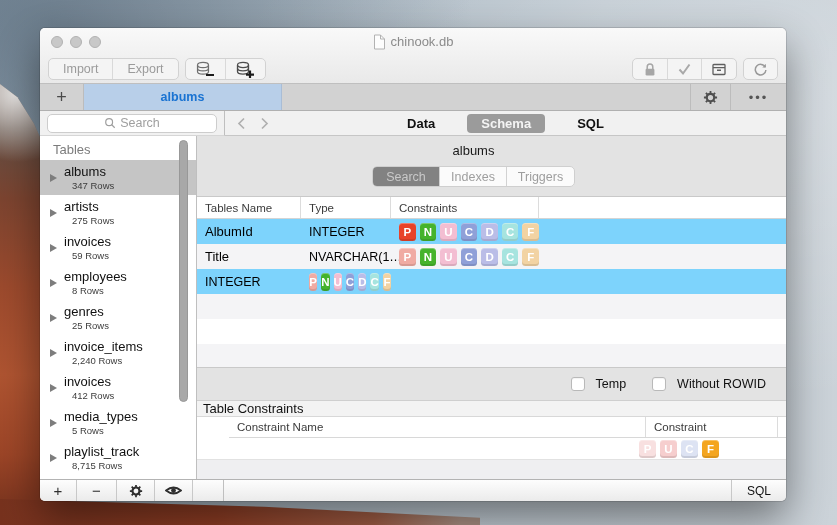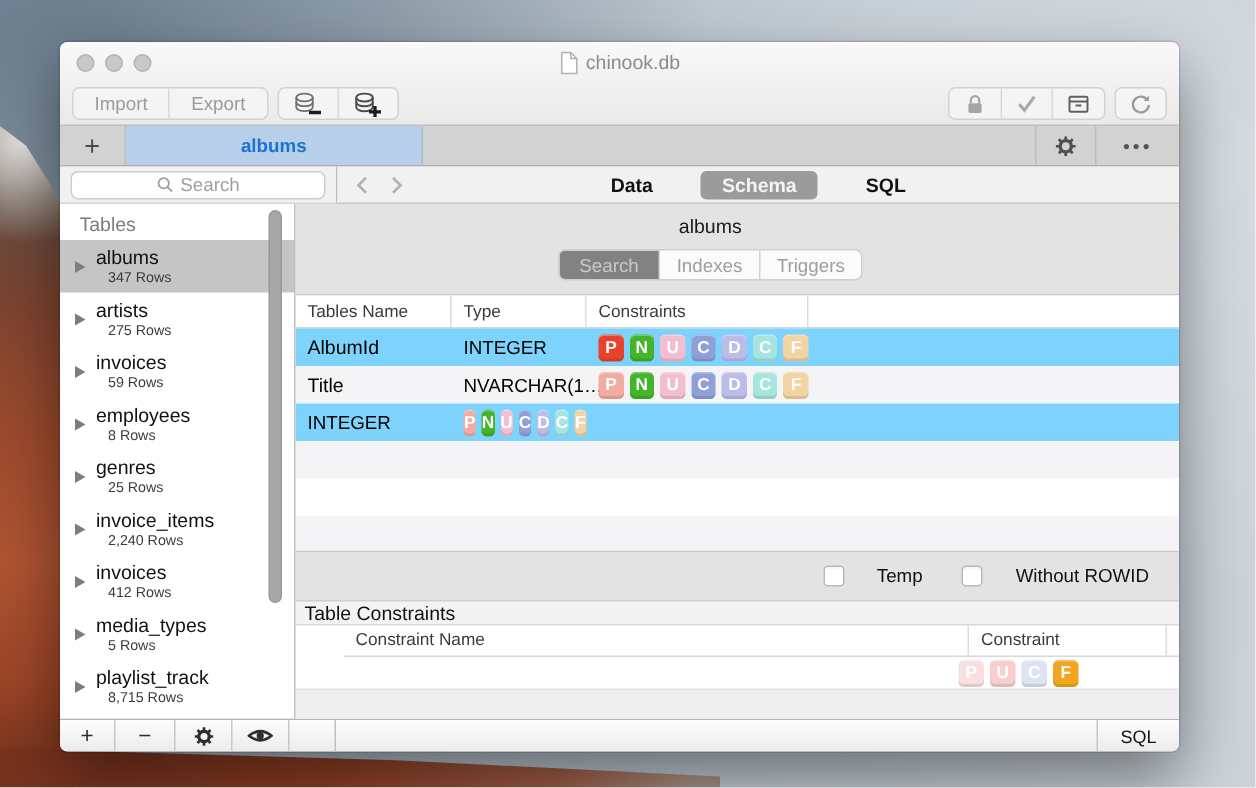--- a/index.html
+++ b/index.html
@@ -113,21 +113,21 @@
   .trow .ctype { font-size:12.5px; }
   .cbadges { gap:4px; padding-left:8px; }
   .badge { width:17px; height:18px; border-radius:3.5px; display:inline-flex; align-items:center;
     justify-content:center; font-size:11.5px; font-weight:bold; color:#fff;
     box-shadow:inset 0 -2px 0 rgba(0,0,0,.10), inset 0 1px 0 rgba(255,255,255,.3); }
   .fill-row { height:25px; } .fill-alt { background:#f4f4f6; } .fill-white { background:#fff; }
   .fill-last { height:23px; }
 
   .options-row { height:32px; display:flex; align-items:center; justify-content:flex-end;
     gap:26px; padding-right:20px; background:#e3e3e3; }
-  .opt { display:flex; align-items:center; gap:22px; }
+  .opt { display:flex; align-items:center; gap:11px; }
   .checkbox { width:14px; height:14px; background:#fff; border:1px solid #b9b9b9; border-radius:3px;
     box-shadow:inset 0 1px 1px rgba(0,0,0,.05); }
   .opt-label { font-size:12.5px; color:#111; }
 
   .tc-label-row { height:16px; background:#f3f3f3; border-top:1px solid #cfcfcf;
     display:flex; align-items:center; padding-left:6px; font-size:13px; color:#111; }
   .tc-table { background:#fff; border-top:1px solid #d8d8d8; }
   .tc-head { display:grid; grid-template-columns:416px 132px 1fr; height:21px;
     border-bottom:1px solid #d8d8d8;margin-left:32px; }
   .tc-head .hcell { font-size:11.5px; color:#3b3b3b; display:flex; align-items:center; padding-left:8px; }

